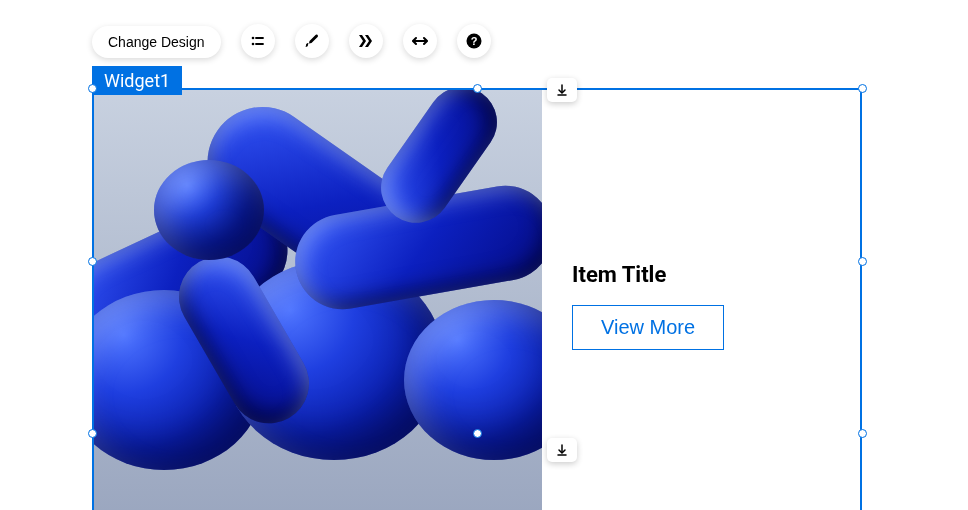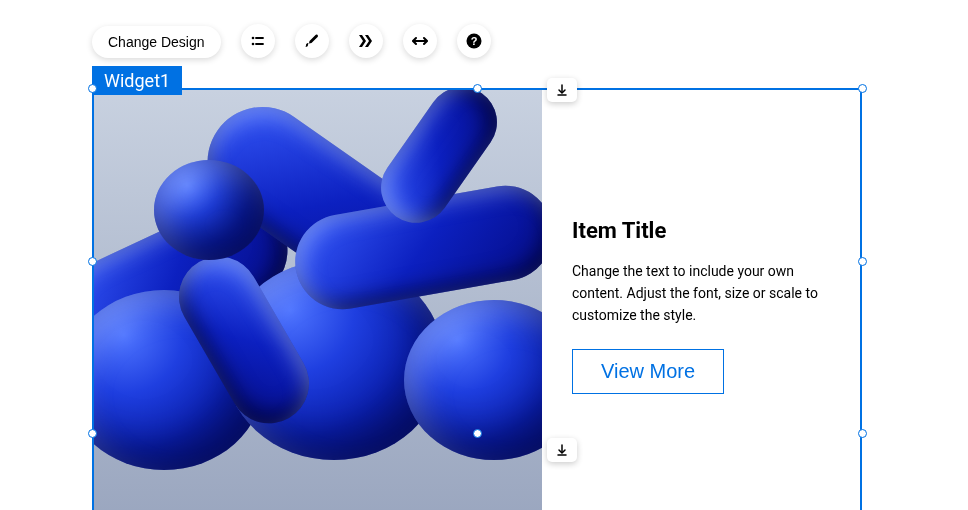--- a/index.html
+++ b/index.html
@@ -175,21 +175,20 @@
     <span class="blob" style="left:-30px; top:200px; width:200px; height:180px;"></span>
     <span class="blob" style="left:130px; top:170px; width:220px; height:200px;"></span>
     <span class="tube" style="left:200px; top:110px; width:260px; height:95px; transform:rotate(-10deg);"></span>
     <span class="blob" style="left:310px; top:210px; width:180px; height:160px;"></span>
     <span class="tube" style="left:60px; top:210px; width:180px; height:80px; transform:rotate(60deg);"></span>
     <span class="tube" style="left:270px; top:30px; width:150px; height:70px; transform:rotate(-55deg);"></span>
     <span class="blob" style="left:60px; top:70px; width:110px; height:100px;"></span>
   </div>
   <div class="widget-text">
     <h2 class="item-title">Item Title</h2>
-    <p class="item-desc">Change the text to include your own content. Adjust the font, size or scale to customize the style.</p>
     <button class="view-more-btn">View More</button>
   </div>
 </div>
 
 <div class="handle" style="top:84px; left:88px;"></div>
 <div class="handle" style="top:84px; left:473px;"></div>
 <div class="handle" style="top:84px; left:858px;"></div>
 <div class="handle" style="top:257px; left:88px;"></div>
 <div class="handle" style="top:257px; left:858px;"></div>
 <div class="handle" style="top:429px; left:88px;"></div>

